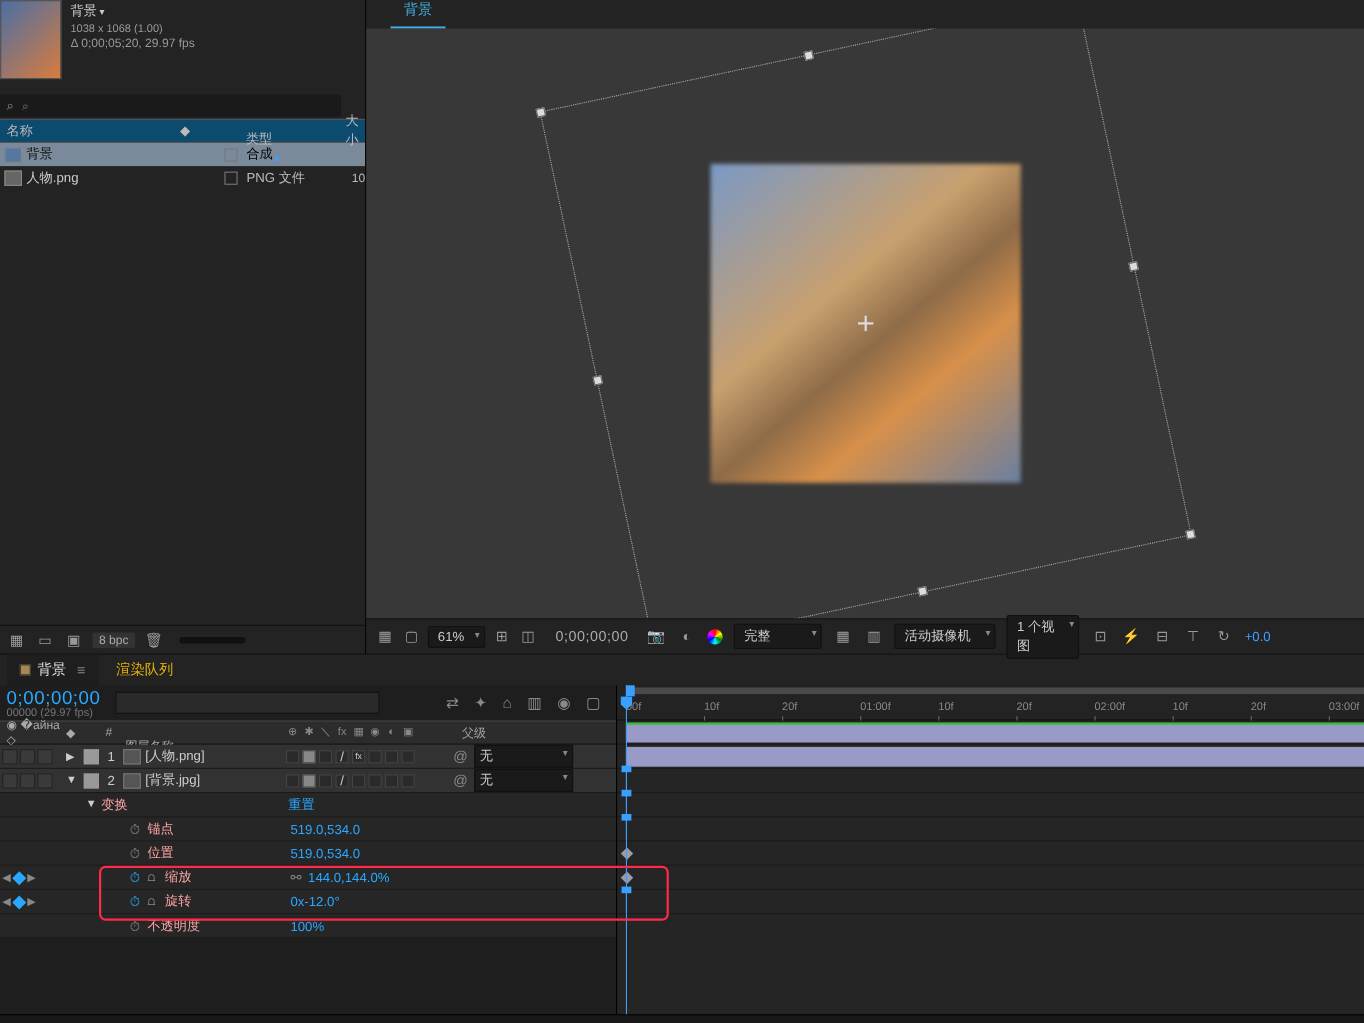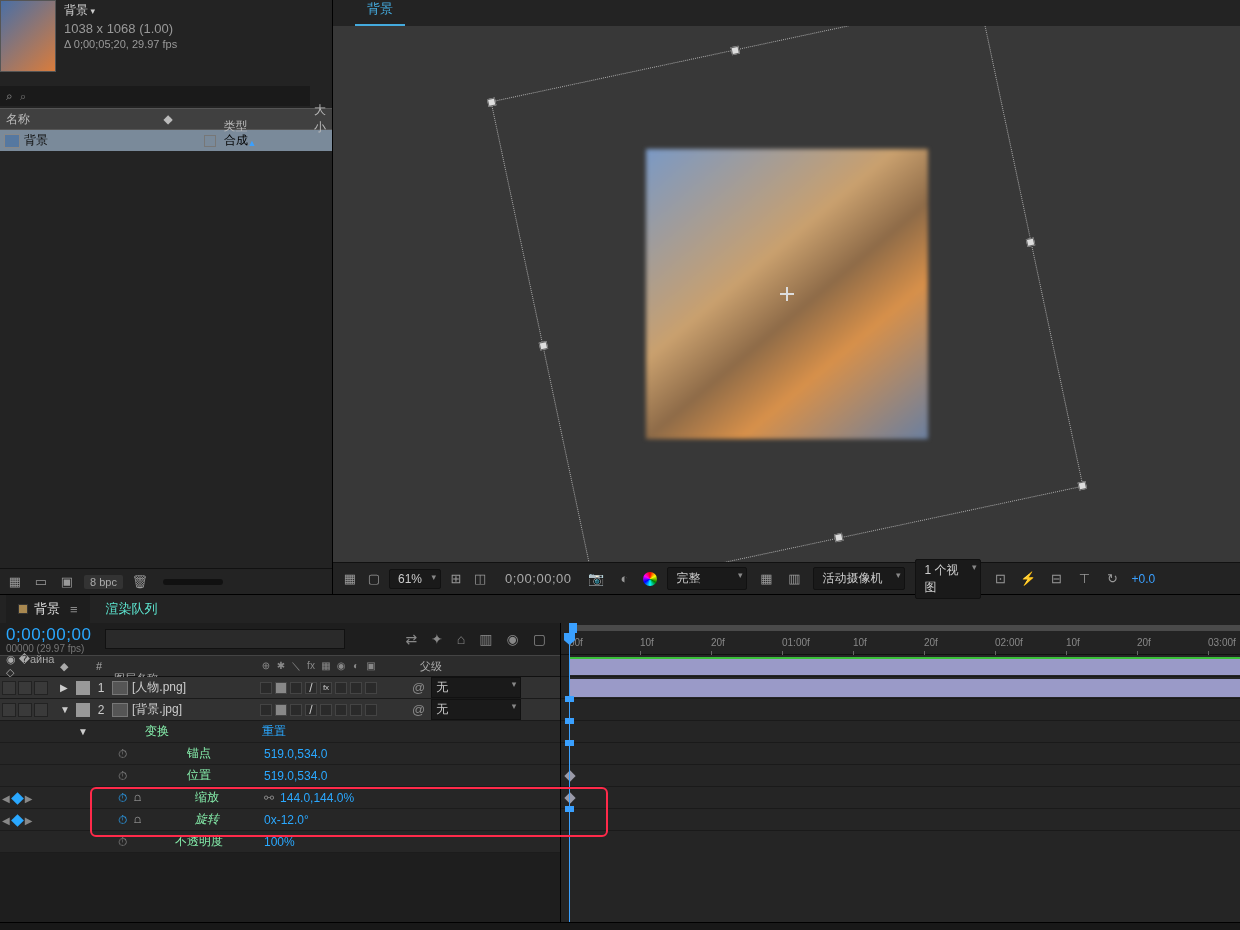--- a/index.html
+++ b/index.html
@@ -9,31 +9,31 @@
 .top-region { display: flex; height: 594px; }
 .left-panel { width: 332px; background: #232323; display: flex; flex-direction: column; }
 .right-viewer { flex: 1; background: #2a2a2a; display: flex; flex-direction: column; border-left: 1px solid #000; }
 
 
 .proj-header { display: flex; padding: 0 6px 8px 0; }
 .thumb { width: 56px; height: 72px; background: linear-gradient(135deg,#4a6fa5,#d97c3c); border:1px solid #555; margin-right: 8px; }
 .proj-info { padding-top: 2px; }
 .proj-title { color: #ccc; font-size: 12px; }
 .proj-title::after { content:" ▾"; font-size:9px; }
-.proj-dim { color: #999; font-size: 13px; margin-top: 2px; }
+.proj-dim { color: #999; font-size: 10px; margin-top: 2px; }
 .proj-delta { color: #999; font-size: 11px; margin-top: 2px; }
 
 
 .search-row { background:#1a1a1a; margin:6px 0 2px 0; padding:3px 6px; width: 310px; }
 .search-row input { background: transparent; border: none; color: #ccc; width: 280px; outline:none; font-size:11px;}
 .mag-icon::before { content:"⌕"; color:#888; margin-right:4px; font-size:12px;}
 
 
 .proj-table { flex:1; }
-.pt-head { display:flex; background:#404040; border-top:1px solid #555; border-bottom:1px solid #555; height:22px; align-items:center;gap:40px; }
+.pt-head { display:flex; background:#0c4a6e; border-top:1px solid #555; border-bottom:1px solid #555; height:22px; align-items:center;gap:40px; }
 .pt-head div { padding:0 6px; color:#bbb; font-size:12px; }
 .pt-name-col { width:196px; }
 .pt-tag-col { width:20px; }
 .pt-type-col { width:72px;margin-top:28px; }
 .pt-size-col { width:40px; text-align:right; }
 .sort-arrow { color:#3aa0ff; font-size:9px; margin-left:24px;}
 .pt-row { display:flex; height:21px; align-items:center; }
 .pt-row.sel { background:#7a8a9a; color:#111; }
 .pt-row .file-ico { width:16px; height:14px; margin:0 4px; background:#666; border:1px solid #888; font-size:8px; text-align:center; line-height:12px; color:#ccc;}
 .pt-row .file-ico.comp { background:#5678a0; }
@@ -72,21 +72,21 @@
 .vf-dd { background:#1a1a1a; padding:2px 18px 2px 8px; position:relative; border:1px solid #111; color:#ccc; font-size:12px; border-radius:2px;}
 .vf-dd::after{content:"▾"; position:absolute; right:4px; top:2px; font-size:9px; color:#888;}
 .vf-ico { width:18px; height:18px; color:#999; font-size:13px; text-align:center; line-height:18px;}
 .timecode { color:#aaa; font-size:13px; letter-spacing:0.5px; margin:0 6px;}
 .plus-zero { color:#3aa0ff; font-size:12px;}
 .color-dot{width:14px;height:14px;border-radius:50%;background:conic-gradient(red,yellow,green,cyan,blue,magenta,red);}
 
 
 .bottom-region { height:336px; background:#1e1e1e; display:flex; flex-direction:column; border-top:1px solid #000;}
 .tl-tabs { height:28px; display:flex; align-items:center; background:#232323; padding-left:6px; gap:4px;}
-.tl-tab { padding:5px 12px; color:#5eead4; font-size:13px; display:flex; align-items:center; gap:6px;}
+.tl-tab { padding:5px 12px; color:#eab308; font-size:13px; display:flex; align-items:center; gap:6px;}
 .tl-tab.active { color:#ddd; background:#1e1e1e;}
 .tl-tab .sq { width:10px; height:10px; background:#a88850; border:1px solid #333;}
 .tl-tab-menu::after{content:"≡"; color:#888; margin-left:4px;}
 .tl-body { flex:1; display:flex; }
 .tl-left { width:560px; background:#1e1e1e; display:flex; flex-direction:column;}
 .tl-right { flex:1; background:#252525; position:relative; border-left:1px solid #000;}
 
 
 .time-head { height:32px; display:flex; align-items:center; padding:0 6px; gap:10px;}
 .big-tc { color:#2aa8ff; font-size:17px; letter-spacing:0.5px;}
@@ -121,21 +121,21 @@
 .parent-dd::after{content:"▾";position:absolute;right:4px;top:1px;font-size:9px;color:#888;}
 .spiral { color:#888; margin-right:6px; font-size:13px;}
 
 
 .prop-row { height:22px; display:flex; align-items:center; font-size:12px; padding-left:78px; color:#ccc; background:#262626; border-bottom:1px solid #1c1c1c;}
 .prop-row.group { font-size:12px;}
 .prop-row .tw { width:14px; color:#ccc; font-size:10px;}
 .prop-row .stopw { width:16px; color:#888; font-size:12px;}
 .prop-row .stopw.on { color:#2aa8ff;}
 .prop-row .graph { width:16px; color:#888; font-size:11px;}
-.prop-row .pname { width:130px; color:#86efac;text-align:center;}
+.prop-row .pname { width:130px; color:#fca5a5;}
 .prop-row .pval { color:#2aa8ff; font-size:12px;}
 .prop-row .link-ico { color:#888; margin-right:6px; font-size:12px;}
 .kf-nav { position:absolute; left:0; display:flex; align-items:center; gap:3px; height:22px; padding-left:2px;}
 .kf-nav .dmd { width:9px; height:9px; background:#2aa8ff; transform:rotate(45deg);}
 .kf-nav .arr { color:#888; font-size:10px;}
 .prop-wrap { position:relative;}
 .highlight-box { position:absolute; border:2px solid #ff2a4a; border-radius:6px; pointer-events:none; z-index:5;}
 
 
 .ruler { height:32px; background:#232323; position:relative; border-bottom:1px solid #111;}
@@ -187,20 +187,27 @@
         <div class="pt-type-col"><span>类型</span><span class="sort-arrow">▲</span></div>
         <div class="pt-size-col">大小</div>
       </div>
       <div class="pt-row sel">
         <div class="file-ico comp"></div>
         <div class="nm">背景</div>
         <div class="tag-sq"></div>
         <div class="tp">合成</div>
         <div class="sz"></div>
       </div>
+      <div class="pt-row">
+        <div class="file-ico"></div>
+        <div class="nm">人物.png</div>
+        <div class="tag-sq"></div>
+        <div class="tp">PNG 文件</div>
+        <div class="sz">10</div>
+      </div>
     </div>
     <div class="proj-foot">
       <span class="ico">▦</span>
       <span class="ico">▭</span>
       <span class="ico">▣</span>
       <span class="bpc-chip">8 bpc</span>
       <span class="ico trash-ico"></span>
       <div class="slider-bar"></div>
     </div>
   </div>
@@ -389,21 +396,21 @@
 
         <div class="prop-wrap">
           <div class="kf-nav">
               <span class="arr">◀</span>
               <div class="dmd"></div>
               <span class="arr">▶</span>
             </div>
           <div class="prop-row" style="padding-left:118px;">
             <span class="stopw on">⏱</span>
             <span class="graph">⩍</span>
-            <span class="pname" style="width:114px;font-style:italic;">旋转</span>
+            <span class="pname" style="width:114px;">旋转</span>
             <span class="pval">0x-12.0°</span>
           </div>
         </div>
 
         <div class="prop-wrap">
           <div class="prop-row" style="padding-left:118px;">
             <span class="stopw">⏱</span>
             <span class="pname">不透明度</span>
             <span class="pval">100%</span>
           </div>

